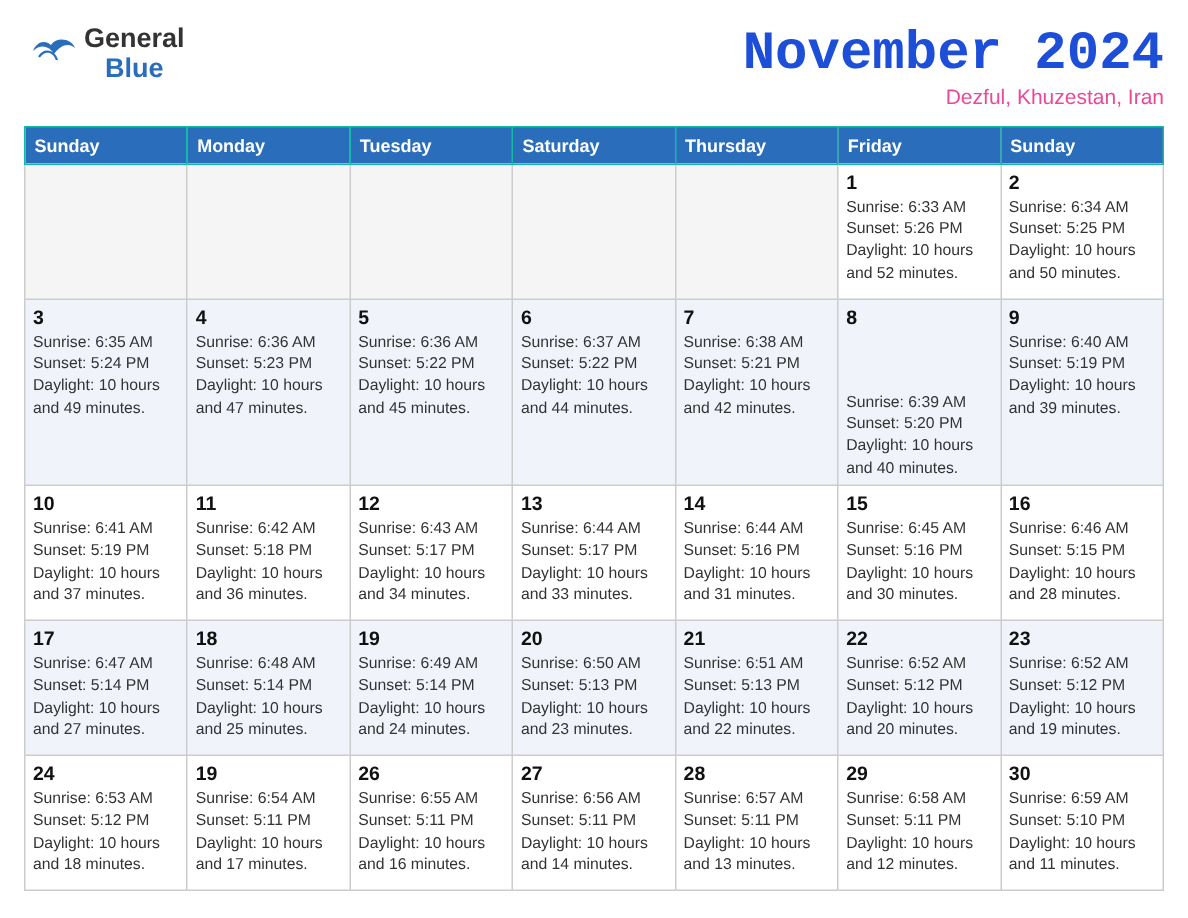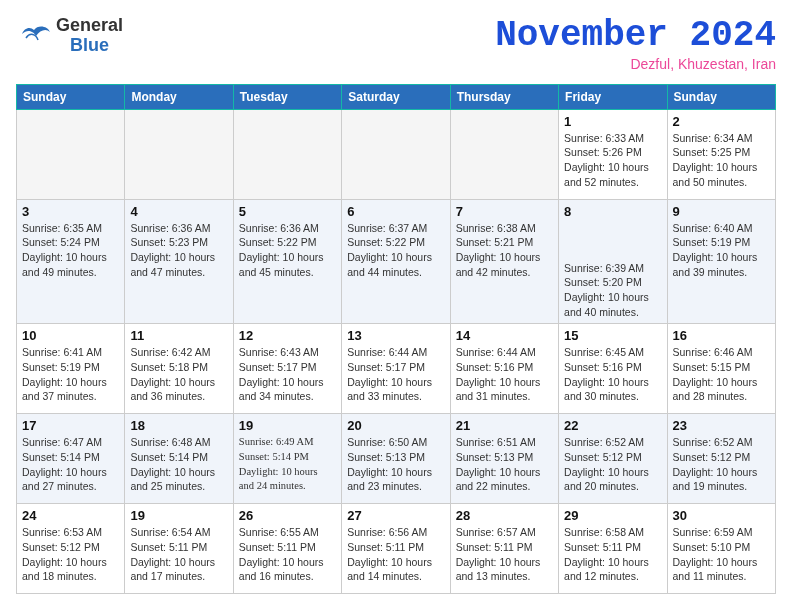--- a/index.html
+++ b/index.html
@@ -260,21 +260,21 @@
         </td>
         <td>
           <span class="day-num">18</span>
           <div class="day-info" style="white-space: pre-line;">Sunrise: 6:48 AM
 Sunset: 5:14 PM
 Daylight: 10 hours
 and 25 minutes.</div>
         </td>
         <td>
           <span class="day-num">19</span>
-          <div class="day-info" style="white-space: pre-line; font-family: Liberation Serif, serif;">Sunrise: 6:49 AM
+          <div class="day-info" style="white-space: pre-line;">Sunrise: 6:49 AM
 Sunset: 5:14 PM
 Daylight: 10 hours
 and 24 minutes.</div>
         </td>
         <td>
           <span class="day-num">20</span>
           <div class="day-info" style="white-space: pre-line;">Sunrise: 6:50 AM
 Sunset: 5:13 PM
 Daylight: 10 hours
 and 23 minutes.</div>

